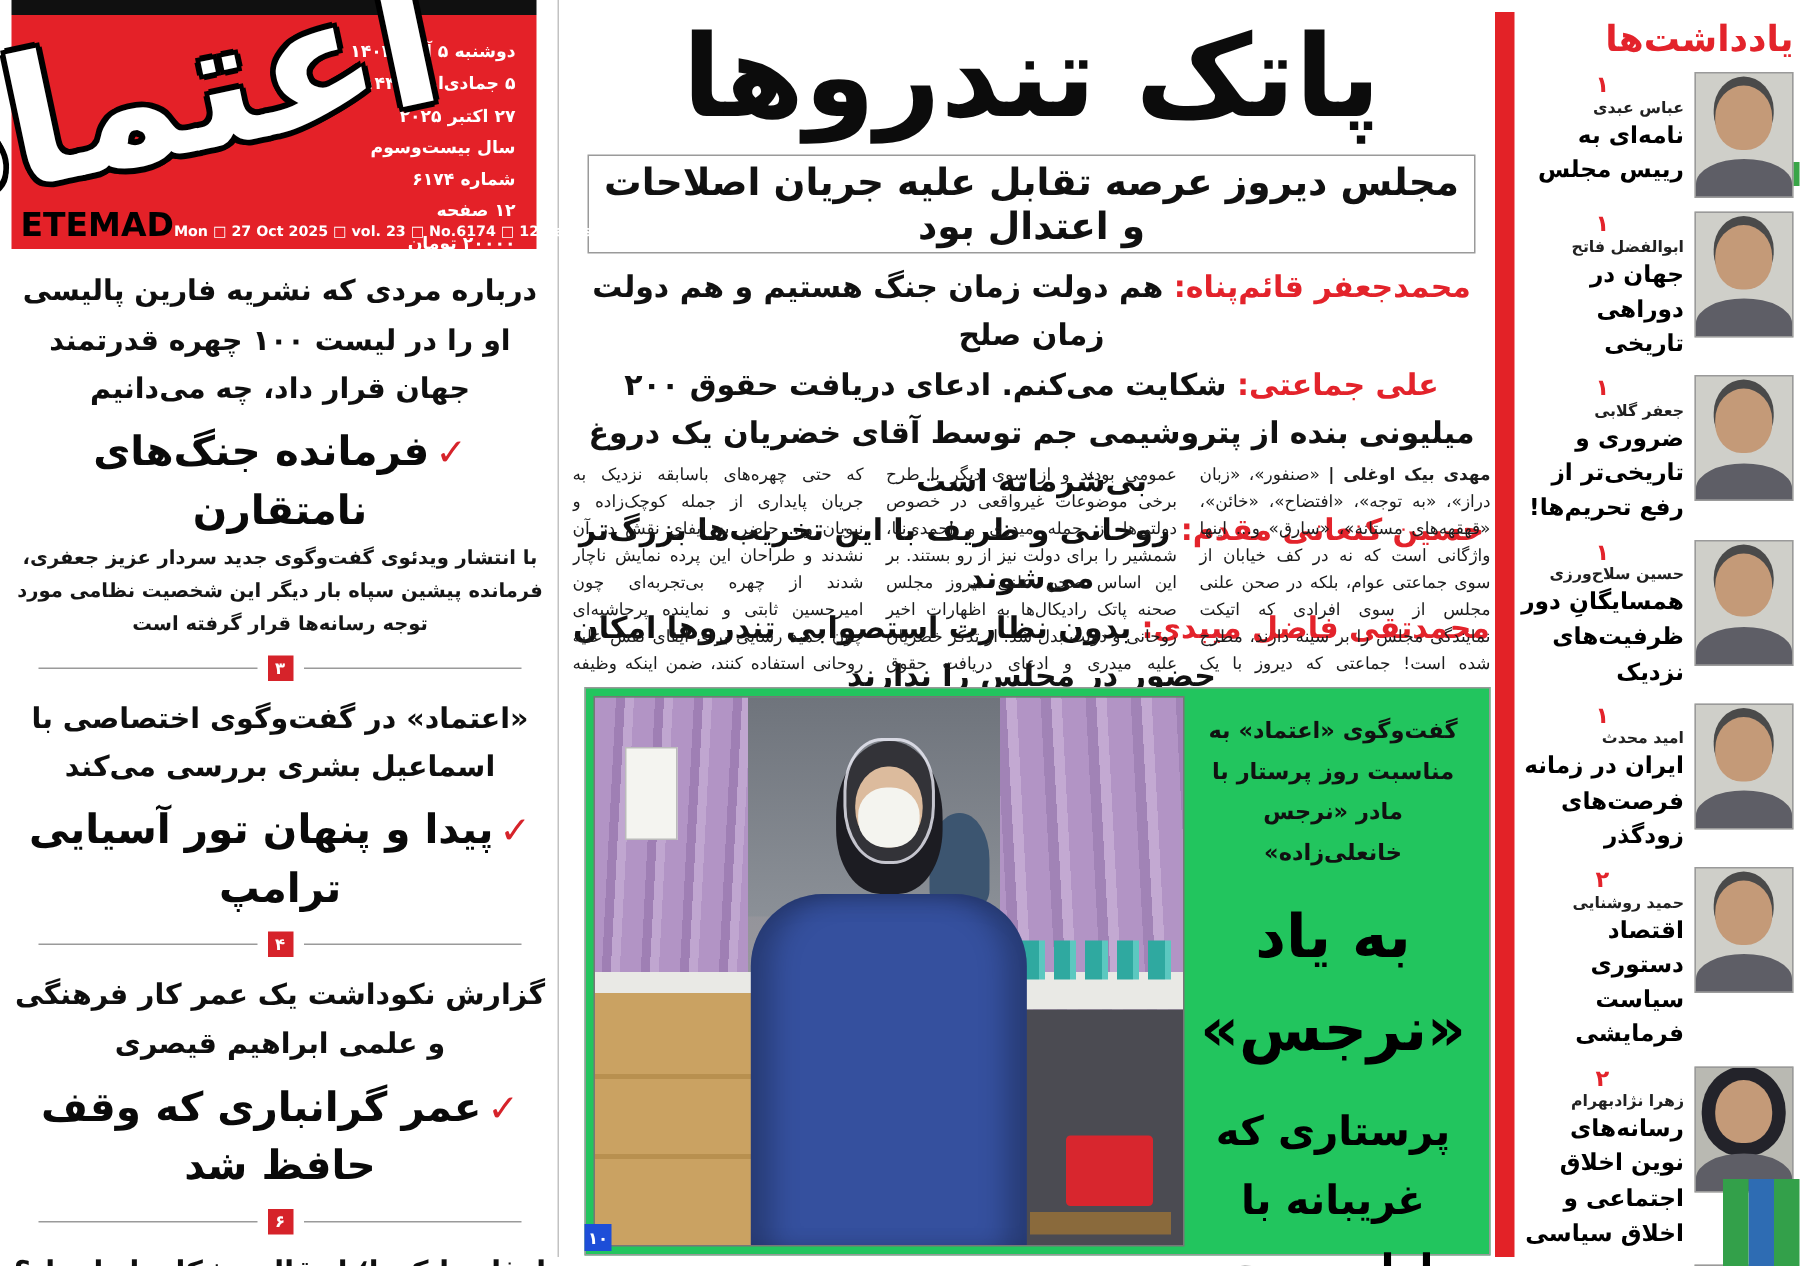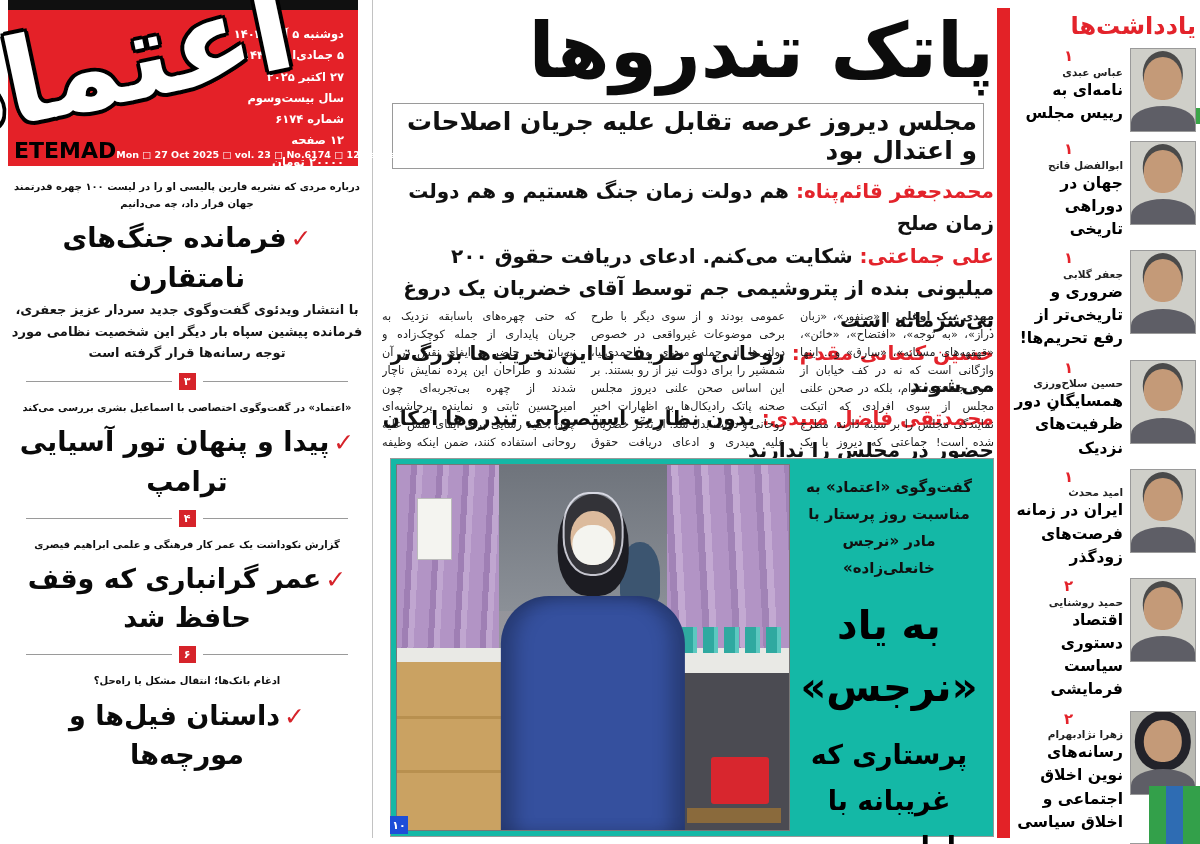--- a/index.html
+++ b/index.html
@@ -18,32 +18,32 @@
   .mh-dates{position:absolute;right:14px;top:24px;color:#fff;font-size:11.5px;font-weight:bold;
             text-align:right;line-height:1.85;z-index:1}
   .mh-bottom{position:absolute;left:6px;right:6px;bottom:3px;display:flex;align-items:baseline;gap:0;direction:ltr;z-index:3}
   .mh-latin{font-size:22px;font-weight:bold;color:#000;letter-spacing:0}
   .mh-info{color:#fff;font-size:9.5px;font-weight:bold;white-space:nowrap}
 
   .vline{position:absolute;left:372px;top:0;width:1px;height:838px;background:#c2c2c2}
   .fold-mark{position:absolute;right:0;top:108px;width:6px;height:16px;background:#3aa548}
 
   
-  .lead{position:absolute;left:382px;top:2px;width:612px;}
+  .lead{position:absolute;left:382px;top:2px;width:612px;text-align:center}
   .lead-headline{font-size:76px;font-weight:bold;color:#0c0c0c;line-height:1.3}
   .lead-sub{border:1px solid #9a9a9a;margin:2px 10px 6px;padding:3px 6px;font-size:25px;font-weight:bold;color:#111}
   .quote{font-size:20px;font-weight:bold;color:#111;line-height:1.62}
   .spk{color:#e3232b}
   .lead-body{position:absolute;left:382px;top:308px;width:612px;height:146px;display:flex;gap:15px;overflow:hidden}
   .bcol{flex:1;font-size:11.3px;line-height:1.6;text-align:justify;color:#1c1c1c}
   .byline{font-weight:bold}
 
   
   .photo-wrap{position:absolute;left:390px;top:458px;width:604px;height:379px;border:1px solid #999;
-              background:#14b8a6;padding:5px;display:flex;gap:0}
+              background:#22c55e;padding:5px;display:flex;gap:0}
   .photo-cap{width:198px;flex-shrink:0;text-align:center;padding:10px 4px 0}
   .cap-kicker{font-size:15px;font-weight:bold;line-height:1.8;color:#111}
   .cap-title{font-size:40px;font-weight:bold;color:#000;line-height:1.55;margin-top:12px}
   .cap-sub{font-size:27px;font-weight:bold;color:#000;line-height:1.7;margin-top:14px}
   .pagebox{display:inline-flex;align-items:center;justify-content:center;width:18px;height:18px;
            background:#1d4ed8;color:#fff;font-size:11px;font-weight:bold}
   .photo-page{position:absolute;left:390px;bottom:10px}
 
   .photo-art{position:relative;flex:1;border:1px solid #777;background:linear-gradient(#87878f,#a8a8ac);overflow:hidden}
   .pa{position:absolute}
@@ -65,21 +65,21 @@
   .pa-gown{left:50%;top:36%;width:47%;height:66%;transform:translateX(-50%);background:#35509e;
      border-radius:48px 48px 8px 8px;box-shadow:inset 14px 0 18px rgba(0,0,0,.25),inset -14px 0 18px rgba(0,0,0,.25)}
   .pa-hijab{left:50%;top:8%;width:18%;height:28%;transform:translateX(-50%);background:#1c1c22;border-radius:50% 50% 42% 42%}
   .pa-face{left:50%;top:12.5%;width:11.5%;height:15%;transform:translateX(-50%);background:#d9b492;border-radius:48%}
   .pa-mask{left:50%;top:16.5%;width:10.5%;height:11%;transform:translateX(-50%);background:#f3f3ee;border-radius:46%}
   .pa-shield{left:50%;top:7.5%;width:15.5%;height:23%;transform:translateX(-50%);
      border:2px solid rgba(240,240,250,.78);background:rgba(255,255,255,.10);border-radius:42% 42% 46% 46%}
 
   
   .leftcol{position:absolute;left:8px;top:178px;width:358px;text-align:center;overflow:hidden;height:666px}
-  .kicker{font-size:10px;font-weight:bold;line-height:1.72;color:#0f0f0f}
+  .kicker{font-size:19px;font-weight:bold;line-height:1.72;color:#0f0f0f}
   .kicker:empty,.lbody:empty{display:none}
   .lhead{font-size:27px;font-weight:bold;color:#0a0a0a;line-height:1.45;margin:6px 0 2px}
   .chk{color:#d6232a;font-size:25px;margin-left:4px}
   .lbody{font-size:13px;font-weight:bold;line-height:1.68;color:#161616;margin-top:2px}
   .divider{display:flex;align-items:center;gap:7px;margin:9px 18px}
   .dline{flex:1;height:1px;background:#9a9a9a}
   .dnum{width:17px;height:17px;background:#d6232a;color:#fff;font-size:11px;font-weight:bold;
         display:flex;align-items:center;justify-content:center;flex-shrink:0}
 
   

